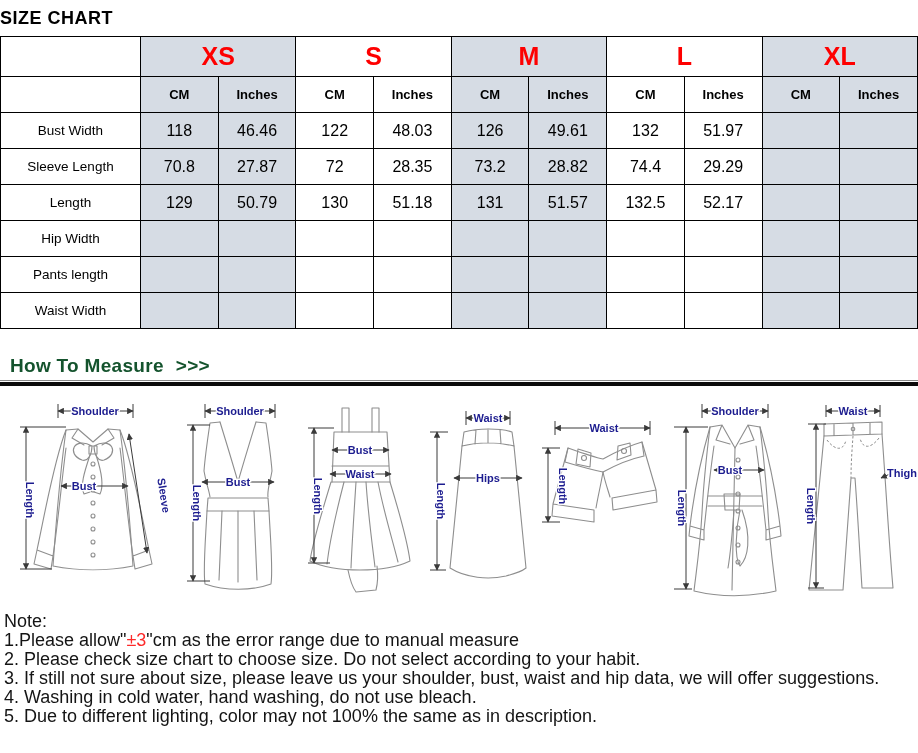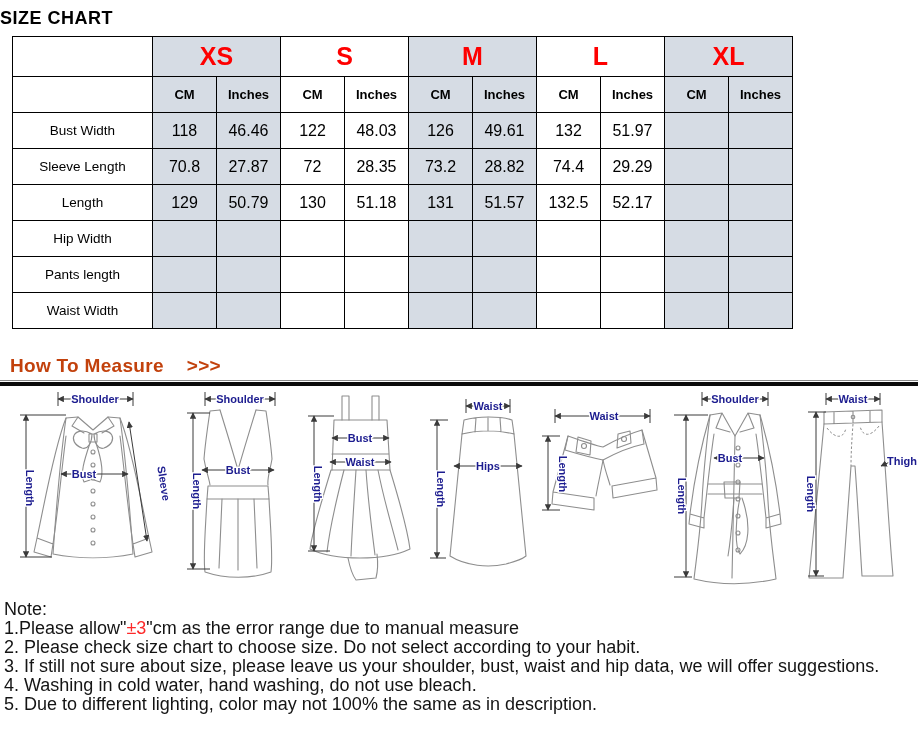--- a/index.html
+++ b/index.html
@@ -1,38 +1,38 @@
 <!DOCTYPE html>
 <html><head>
 <meta charset="utf-8">
 <style>
   html,body{margin:0;padding:0;}
   body{
     width:918px;height:753px;overflow:hidden;background:#fff;color:#000;
     font-family:"Liberation Sans",sans-serif;position:relative;
   }
   .title{text-align:left;font-weight:bold;font-size:18px;padding:8px 0 7px 0;letter-spacing:.5px;}
-  table.size{width:781px;border-collapse:collapse;table-layout:fixed;margin-left:12px;}
+  table.size{width:918px;border-collapse:collapse;table-layout:fixed;}
   table.size th,table.size td{
     border:1px solid #000;text-align:center;vertical-align:middle;padding:0;overflow:hidden;
     font-weight:normal;
   }
   tr.sizes th{height:39px;font-size:25px;font-weight:bold;color:#fe0000;}
   tr.units th{height:35px;font-size:13px;font-weight:bold;text-align:center;}
   tr.data td{height:35px;}
   td.rlabel{font-size:13.5px;}
   td.val{font-size:16px;}
   .sh{background:#d6dce4;}
   .htm-heading{
-    margin:26px 0 0 10px;font-size:19px;font-weight:bold;color:#c2410c;
-    display:flex;align-items:baseline;gap:23px;letter-spacing:.3px;
+    margin:26px 0 0 10px;font-size:19px;font-weight:bold;color:#14532d;
+    display:flex;align-items:baseline;gap:12px;letter-spacing:.3px;
   }
   .rule-thin{height:1px;background:#8a8a8a;margin-top:3px;}
   .rule-thick{height:4px;background:#0b0b0b;margin-top:1px;}
-  .figs{position:relative;height:206px;margin-top:0;text-align:center;}
+  .figs{position:relative;height:206px;margin-top:12px;text-align:center;}
   .fig{position:absolute;top:0;}
   .figs svg{display:block;}
   .figs .g{stroke:#8e8e8e;stroke-width:1.1;fill:none;stroke-linejoin:round;stroke-linecap:round;}
   .figs .gd{stroke:#8e8e8e;stroke-width:1;fill:none;stroke-dasharray:2.5 2;}
   .figs .ln{stroke:#3a3a3a;stroke-width:1;fill:none;}
   .figs text{
     font-family:"Liberation Sans",sans-serif;font-size:11px;font-weight:bold;
     fill:#1c1c8f;stroke:#ffffff;stroke-width:2.6px;paint-order:stroke;
   }
   .notes{margin:8px 0 0 4px;font-size:18px;line-height:19px;color:#141414;}

